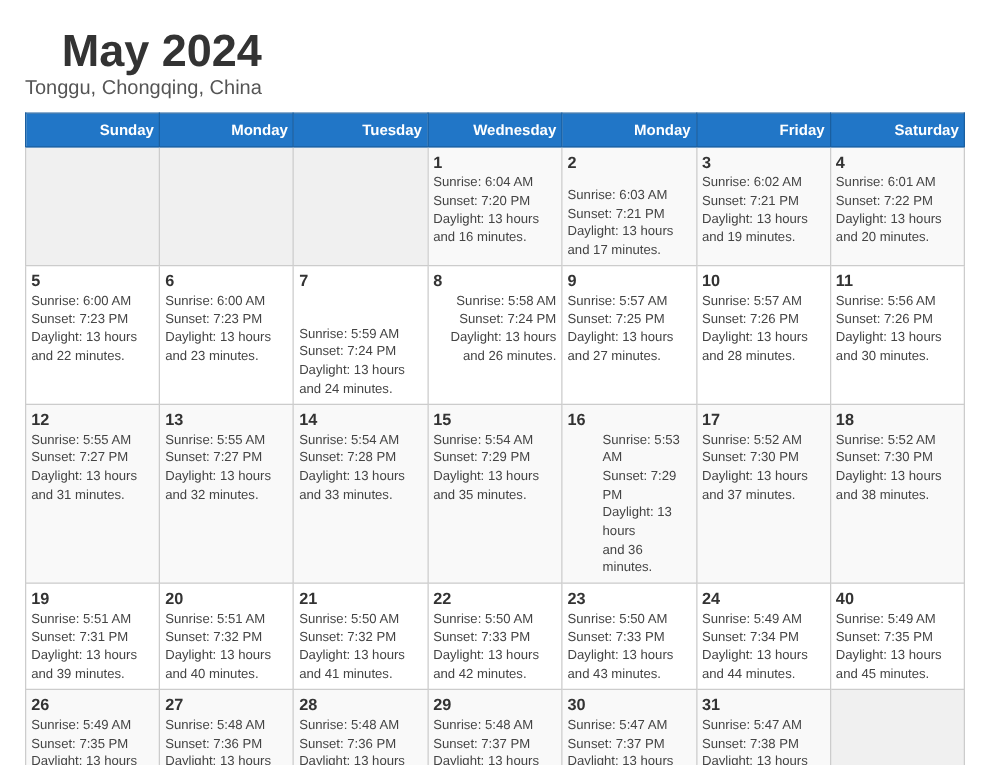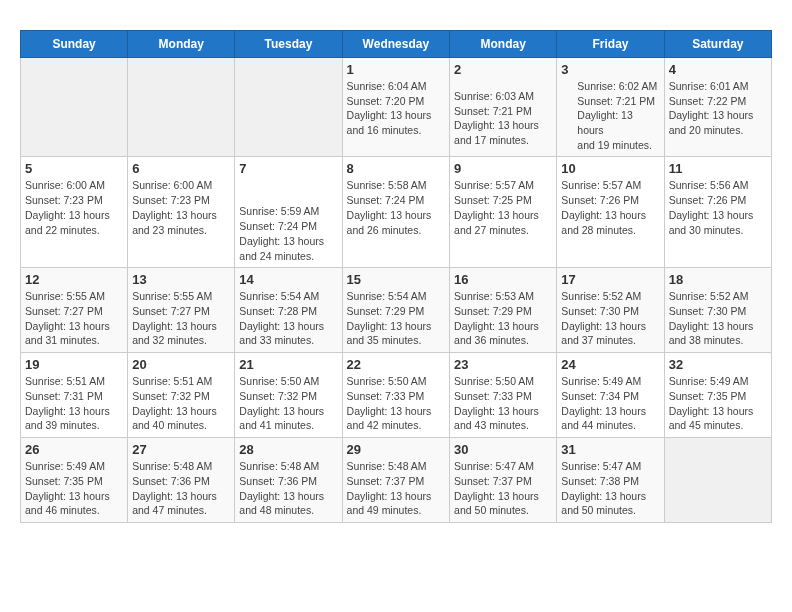--- a/index.html
+++ b/index.html
@@ -48,21 +48,21 @@
     }
     table {
       width: 100%;
       border-collapse: collapse;
       font-size: 11px;
     }
     thead th {
       background-color: #2176c7;
       color: #fff;
       padding: 6px 4px;
-      text-align: center;
+      text-align: right;
       font-size: 12px;
       font-weight: bold;
       border: 1px solid #1a5fa0;
     }
     tbody td {
       border: 1px solid #ccc;
       vertical-align: top;
       padding: 4px;
       width: 108px;
       height: 85px;
@@ -85,20 +85,22 @@
     }
     .empty-cell {
       background: #f0f0f0 !important;
     }
   </style>
 </head>
 <body>
 
 <div class="header">
   <div class="title-block">
+    <div class="calendar-title">May 2024</div>
+    <div class="calendar-subtitle">Tonggu, Chongqing, China</div>
   </div>
 </div>
 
 <table>
   <thead>
     <tr>
     <th>Sunday</th>
         <th>Monday</th>
         <th>Tuesday</th>
         <th>Wednesday</th>
@@ -121,21 +123,21 @@
         </td>
         <td>
           <span class="day-number">2</span>
           <div class="day-info" style="white-space: pre-line; margin-top: 12px;">Sunrise: 6:03 AM
 Sunset: 7:21 PM
 Daylight: 13 hours
 and 17 minutes.</div>
         </td>
         <td>
           <span class="day-number">3</span>
-          <div class="day-info" style="white-space: pre-line; margin-left: 16px;">Sunrise: 6:02 AM
+          <div class="day-info" style="white-space: pre-line;">Sunrise: 6:02 AM
 Sunset: 7:21 PM
 Daylight: 13 hours
 and 19 minutes.</div>
         </td>
         <td>
           <span class="day-number">4</span>
           <div class="day-info" style="white-space: pre-line;">Sunrise: 6:01 AM
 Sunset: 7:22 PM
 Daylight: 13 hours
 and 20 minutes.</div>
@@ -158,21 +160,21 @@
         </td>
         <td>
           <span class="day-number">7</span>
           <div class="day-info" style="white-space: pre-line; margin-top: 28px;">Sunrise: 5:59 AM
 Sunset: 7:24 PM
 Daylight: 13 hours
 and 24 minutes.</div>
         </td>
         <td>
           <span class="day-number">8</span>
-          <div class="day-info" style="white-space: pre-line;">Sunrise: 5:58 AM
+          <div class="day-info" style="white-space: pre-line; text-align: right;">Sunrise: 5:58 AM
 Sunset: 7:24 PM
 Daylight: 13 hours
 and 26 minutes.</div>
         </td>
         <td>
           <span class="day-number">9</span>
           <div class="day-info" style="white-space: pre-line;">Sunrise: 5:57 AM
 Sunset: 7:25 PM
 Daylight: 13 hours
 and 27 minutes.</div>
@@ -216,21 +218,21 @@
         </td>
         <td>
           <span class="day-number">15</span>
           <div class="day-info" style="white-space: pre-line;">Sunrise: 5:54 AM
 Sunset: 7:29 PM
 Daylight: 13 hours
 and 35 minutes.</div>
         </td>
         <td>
           <span class="day-number">16</span>
-          <div class="day-info" style="white-space: pre-line;">Sunrise: 5:53 AM
+          <div class="day-info" style="white-space: pre-line; margin-left: 28px;">Sunrise: 5:53 AM
 Sunset: 7:29 PM
 Daylight: 13 hours
 and 36 minutes.</div>
         </td>
         <td>
           <span class="day-number">17</span>
           <div class="day-info" style="white-space: pre-line;">Sunrise: 5:52 AM
 Sunset: 7:30 PM
 Daylight: 13 hours
 and 37 minutes.</div>
@@ -280,21 +282,21 @@
 and 43 minutes.</div>
         </td>
         <td>
           <span class="day-number">24</span>
           <div class="day-info" style="white-space: pre-line;">Sunrise: 5:49 AM
 Sunset: 7:34 PM
 Daylight: 13 hours
 and 44 minutes.</div>
         </td>
         <td>
-          <span class="day-number">32</span>
+          <span class="day-number">40</span>
           <div class="day-info" style="white-space: pre-line;">Sunrise: 5:49 AM
 Sunset: 7:35 PM
 Daylight: 13 hours
 and 45 minutes.</div>
         </td>
       </tr>
       <tr>
         <td>
           <span class="day-number">26</span>
           <div class="day-info" style="white-space: pre-line;">Sunrise: 5:49 AM

